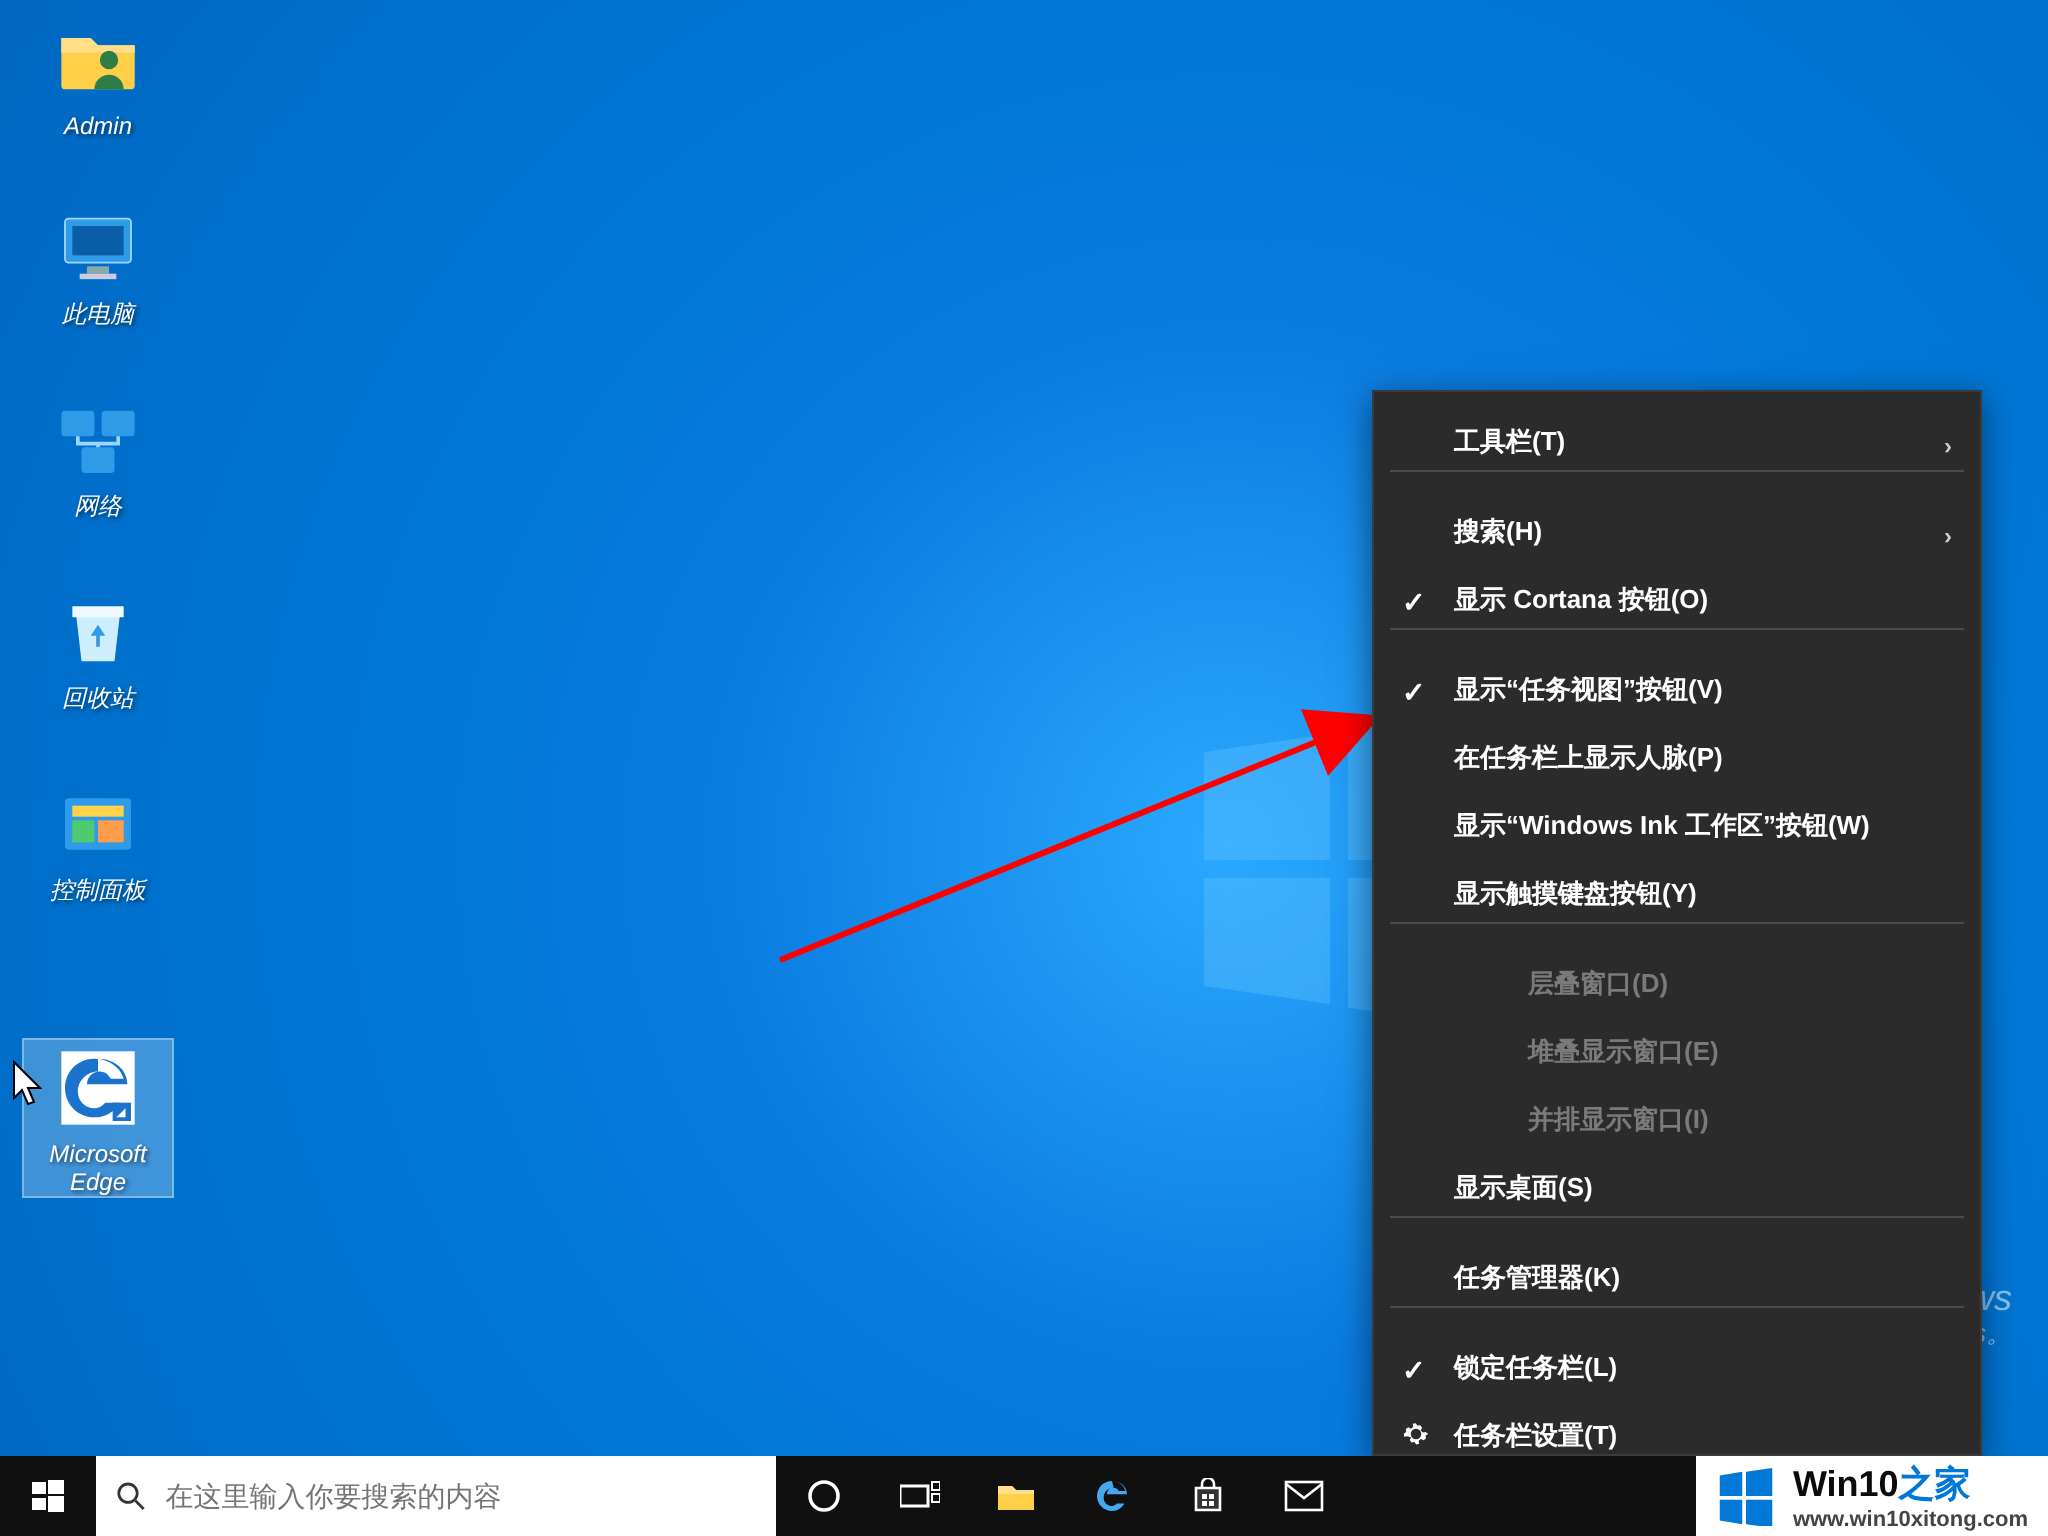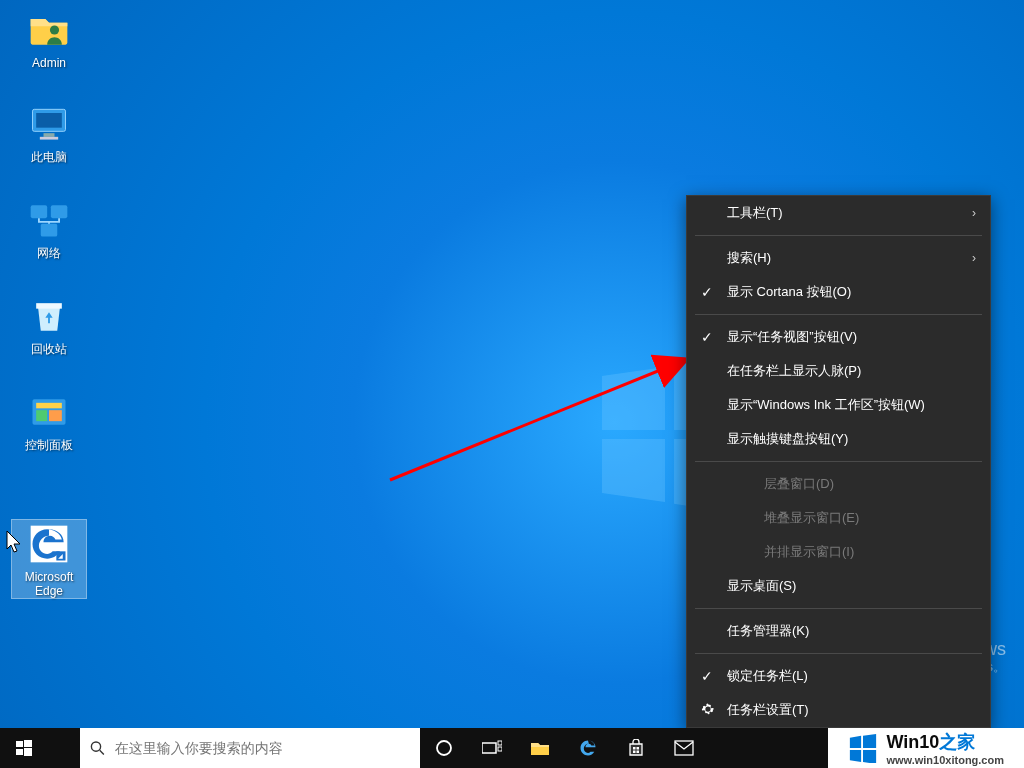--- a/index.html
+++ b/index.html
@@ -5,58 +5,58 @@
   * { margin: 0; padding: 0; box-sizing: border-box; font-family: "Microsoft YaHei", "Segoe UI", sans-serif; }
   html, body { width: 1024px; height: 768px; overflow: hidden; }
   body {
     background: radial-gradient(circle at 60% 55%, #2aa9ff 0%, #0a7be0 35%, #0078d7 55%, #0067c0 100%);
     position: relative;
     color: #fff;
     user-select: none;
   }
 
   
-  .desktop { position: absolute; left: 0; top: 0; right: 0; bottom: 40px; }
+  .desktop { position: absolute; left: 0; top: 0; right: 0; bottom: 40px; font-style: italic; }
   .dicon { position: absolute; width: 74px; display: flex; flex-direction: column; align-items: center; cursor: default; }
   .dicon .ico { width: 48px; height: 48px; display: flex; align-items: center; justify-content: center; }
   .dicon .lbl { font-size: 12px; text-align: center; text-shadow: 1px 1px 2px rgba(0,0,0,.6); margin-top: 2px; line-height: 14px; }
   .dicon.selected { background: rgba(255,255,255,0.25); outline: 1px solid rgba(255,255,255,0.5); margin-top: 36px; }
   .folder-svg { width: 44px; height: 44px; }
   .pc-svg, .net-svg, .bin-svg, .cp-svg, .edge-svg { width: 44px; height: 44px; }
 
   
   .winlogo { position: absolute; right: 260px; top: 340px; opacity: .6; }
 
   
   .taskbar { position: absolute; left: 0; right: 0; bottom: 0; height: 40px; background: #101010; display: flex; align-items: center; }
   .tbtn { width: 48px; height: 40px; display: flex; align-items: center; justify-content: center; color: #fff; }
   .start svg { width: 16px; height: 16px; }
-  .searchbox { flex: 0 0 340px; height: 40px; background: #fff; display: flex; align-items: center; padding: 0 10px; gap: 10px; margin-left: 32px; }
+  .searchbox { flex: 0 0 340px; height: 40px; background: #fff; display: flex; align-items: center; padding: 0 10px; gap: 10px; }
   .searchbox svg { width: 16px; height: 16px; fill: #333; }
   .searchbox input { border: none; outline: none; font-size: 14px; width: 100%; color: #555; background: transparent; }
   .tray { margin-left: auto; display: flex; align-items: center; height: 40px; }
 
   
   .ctx { position: absolute; right: 33px; bottom: 40px; width: 305px; background: #2b2b2b; color: #fff; font-size: 13px; box-shadow: 0 4px 16px rgba(0,0,0,.5); border: 1px solid #3a3a3a; }
-  .ctx .row { display: flex; align-items: center; height: 34px; padding: 0 14px 0 40px; position: relative; }
+  .ctx .row { display: flex; align-items: flex-end; height: 34px; padding: 0 14px 0 40px; position: relative; font-weight: bold; }
   .ctx .row.sep { height: 0; border-top: 1px solid #4a4a4a; margin: 5px 8px; padding: 0; }
   .ctx .row.disabled { color: #7a7a7a; margin-left: 37px; }
   .ctx .row .check { position: absolute; left: 14px; font-size: 14px; }
   .ctx .row .gear { position: absolute; left: 14px; }
   .ctx .row .chev { position: absolute; right: 14px; color: #ccc; font-size: 12px; }
 
   
   .arrow { position: absolute; left: 380px; top: 330px; pointer-events: none; }
 
   
   .watermark { position: absolute; right: 18px; bottom: 52px; text-align: right; color: rgba(255,255,255,0.55); font-size: 13px; line-height: 18px; }
   .watermark .t1 { font-size: 18px; color: rgba(255,255,255,0.55); }
 
   
-  .sitebadge { position: absolute; right: 0; bottom: 0; height: 40px; background: #fff; color: #0b0b0b; display: flex; align-items: center; gap: 8px; padding: 0 20px; font-weight: bold; }
+  .sitebadge { position: absolute; right: 0; bottom: 0; height: 40px; background: #fff; color: #0b0b0b; display: flex; align-items: center; gap: 8px; padding: 0 10px; font-weight: bold; }
   .sitebadge .big { font-size: 18px; }
   .sitebadge .url { font-size: 11px; font-weight: bold; color: #444; display: block; }
   .sitebadge svg { width: 30px; height: 30px; }
 
   .cursor { position: absolute; left: 6px; top: 530px; pointer-events: none; }
 </style>
 </head>
 <body>
 
 <div class="desktop">

